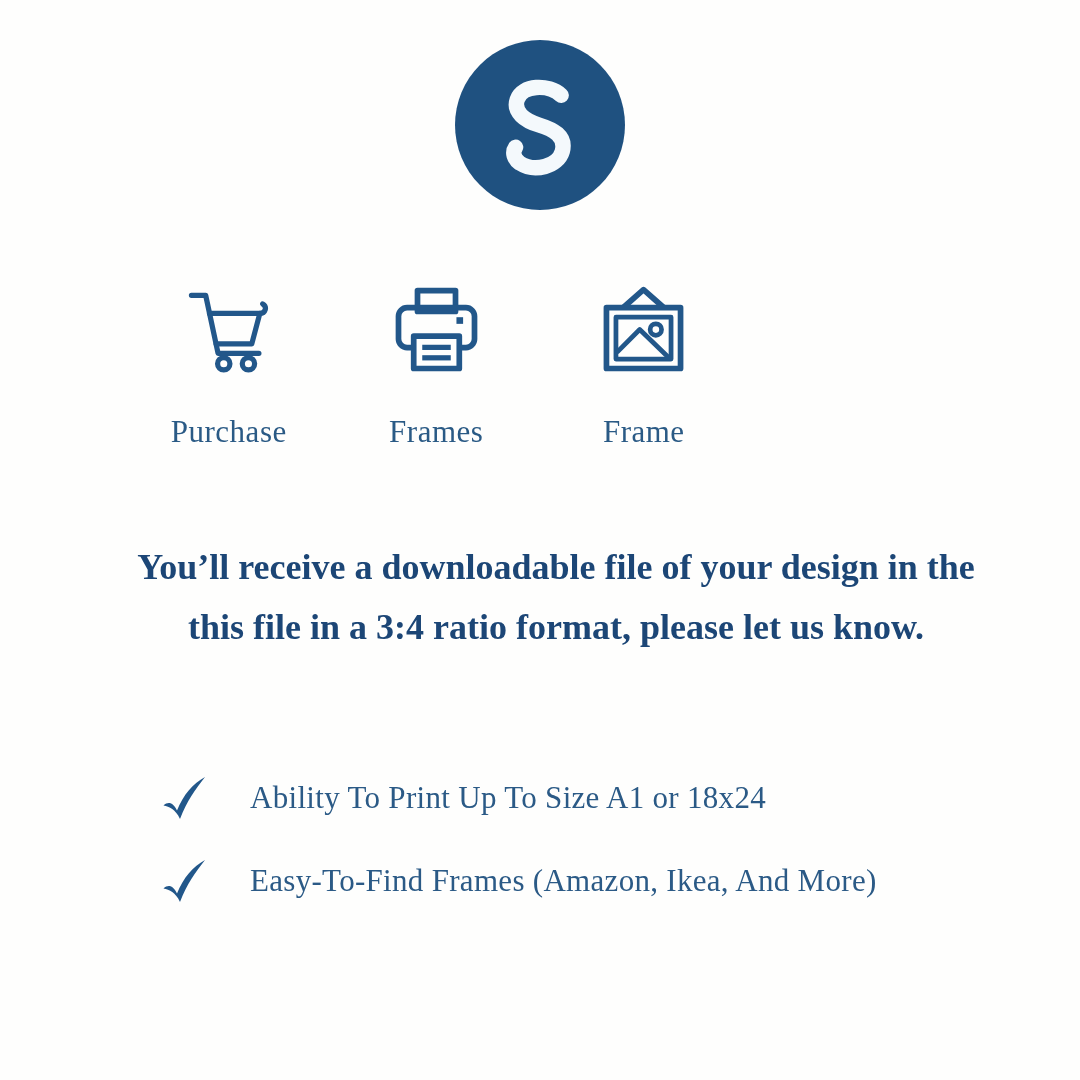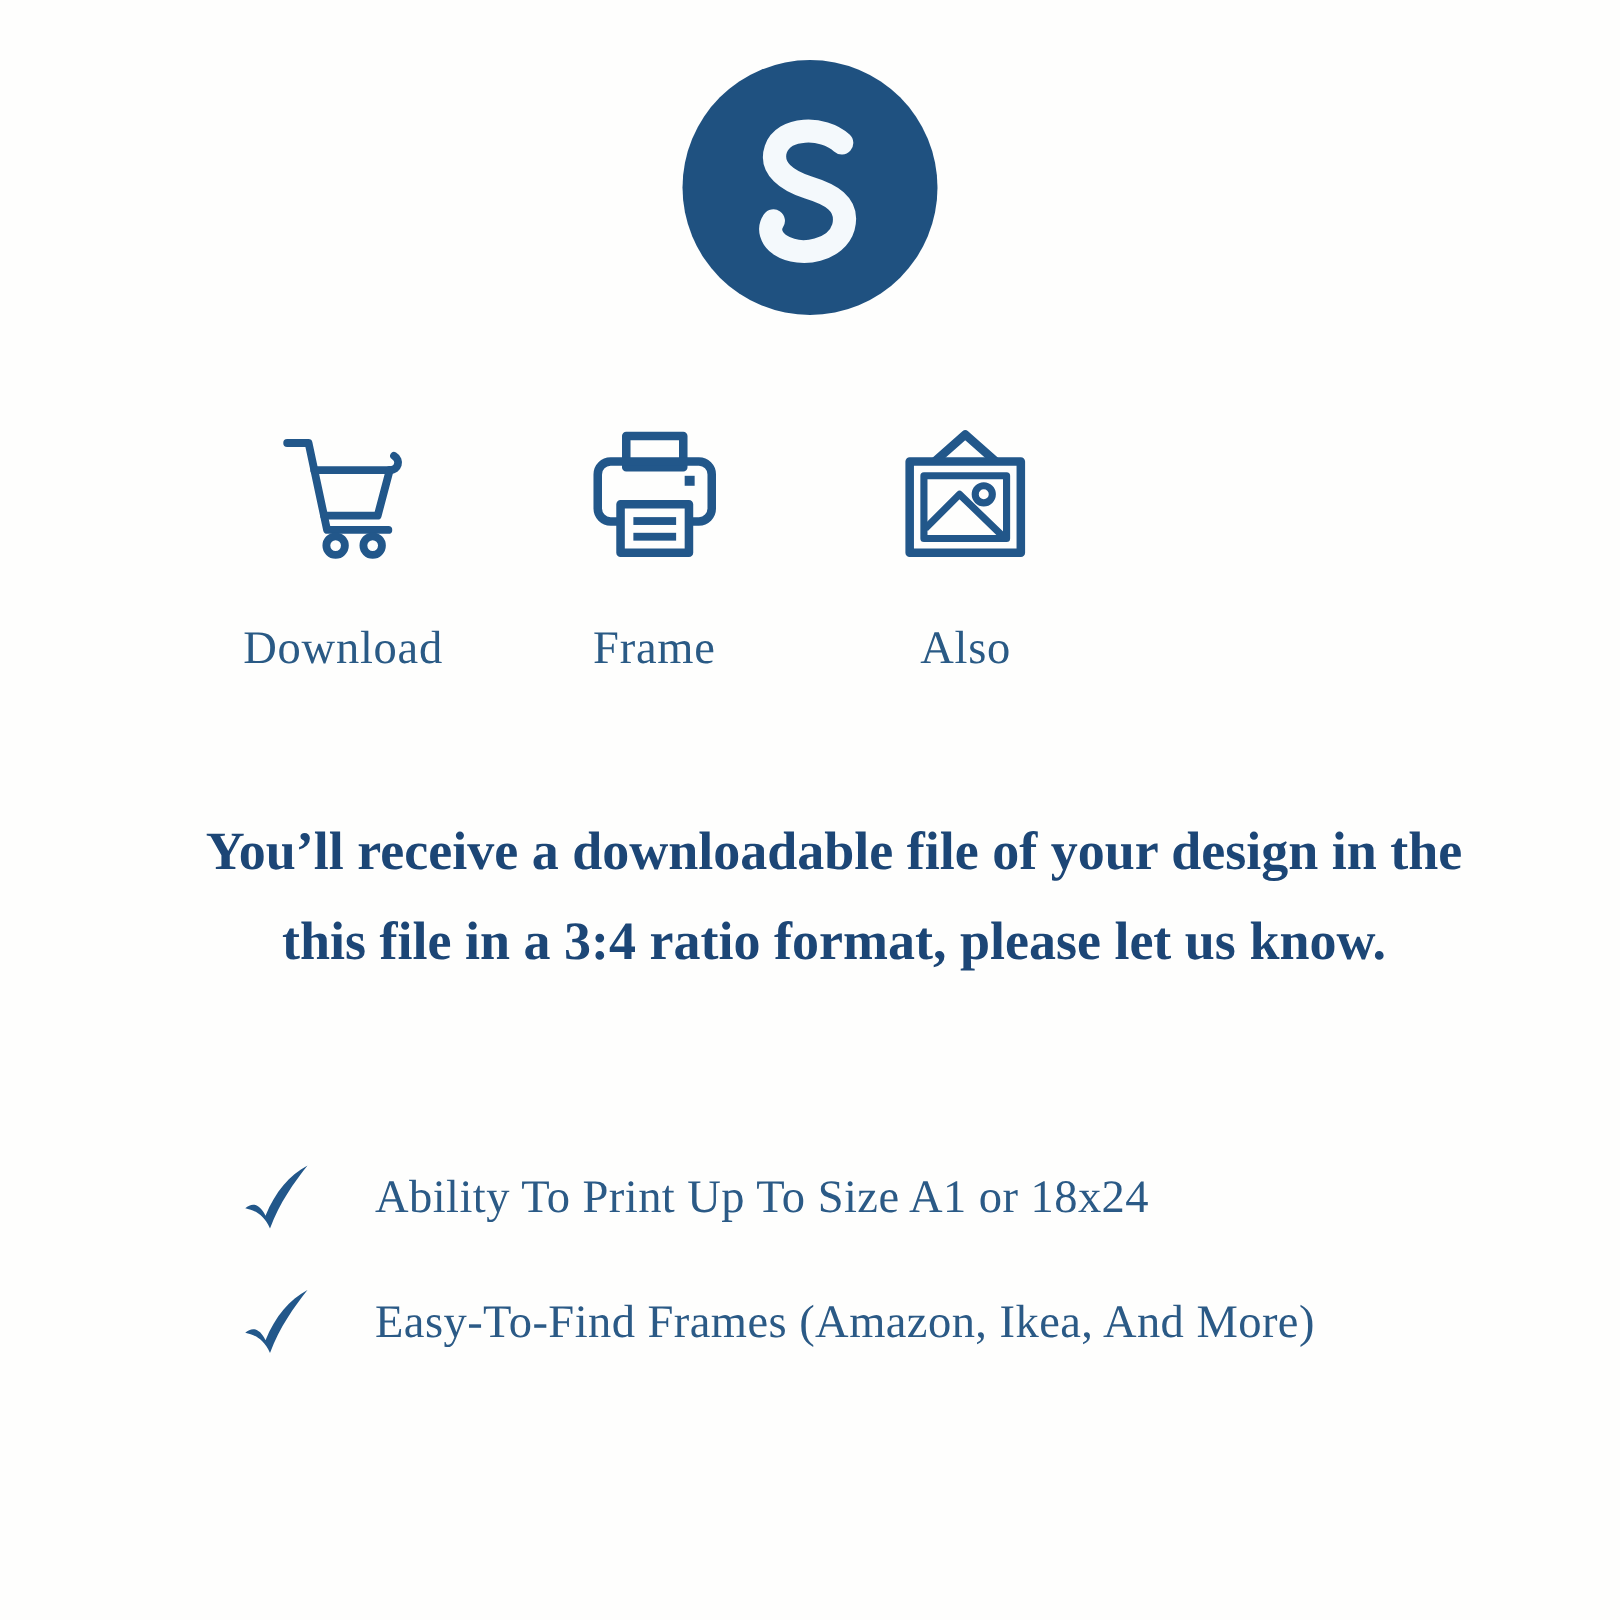--- a/index.html
+++ b/index.html
@@ -63,49 +63,49 @@
     <div class="step">
       <span class="icon">
         <svg viewBox="0 0 100 100" fill="none" stroke="#22578a" stroke-width="5.5" stroke-linecap="round" stroke-linejoin="round" aria-hidden="true">
           <path d="M11 13 H26 L39 74 H82"></path>
           <path d="M30 32 H83 C89 32 91 25 86 22"></path>
           <path d="M83 32 L74.5 64 H37"></path>
           <circle cx="45" cy="85" r="6.5"></circle>
           <circle cx="71" cy="85" r="6.5"></circle>
         </svg>
       </span>
-      <span class="step-label">Download</span>
+      <span class="step-label">Purchase</span>
     </div>
 
 
     <div class="step">
       <span class="icon">
         <svg viewBox="0 0 100 100" fill="none" stroke="#22578a" stroke-width="6" stroke-linejoin="round" aria-hidden="true">
           <rect x="30" y="8" width="40" height="22"></rect>
           <rect x="10" y="26" width="80" height="42" rx="9"></rect>
           <rect x="26" y="56" width="48" height="34" fill="#fefefd"></rect>
           <rect x="71" y="36" width="7" height="7" fill="#22578a" stroke="none"></rect>
           <rect x="35" y="65" width="30" height="5.5" fill="#22578a" stroke="none"></rect>
           <rect x="35" y="76" width="30" height="5.5" fill="#22578a" stroke="none"></rect>
         </svg>
       </span>
-      <span class="step-label">Frame</span>
+      <span class="step-label">Frames</span>
     </div>
 
     <div class="step">
       <span class="icon">
         <svg viewBox="0 0 100 100" fill="none" stroke="#22578a" stroke-width="6" stroke-linejoin="round" aria-hidden="true">
           <path d="M24 30 L50 7 L76 30"></path>
           <rect x="11" y="26" width="78" height="64" fill="#fefefd"></rect>
           <rect x="21" y="36" width="58" height="44" stroke-width="5"></rect>
           <path d="M22 73 L46 49 L77 79" stroke-width="5"></path>
           <circle cx="63" cy="49" r="6" stroke-width="5"></circle>
         </svg>
       </span>
-      <span class="step-label">Also</span>
+      <span class="step-label">Frame</span>
     </div>
 
   </div>
 
   <div class="description">
     <div>You’ll receive a downloadable file of your design in the</div>
     <div>this file in a 3:4 ratio format, please let us know.</div>
   </div>
 
   <div class="checklist">

